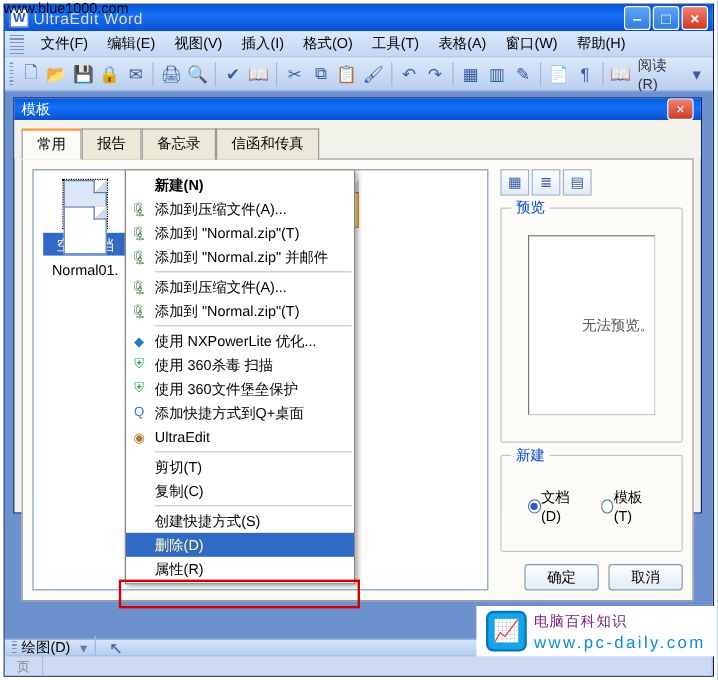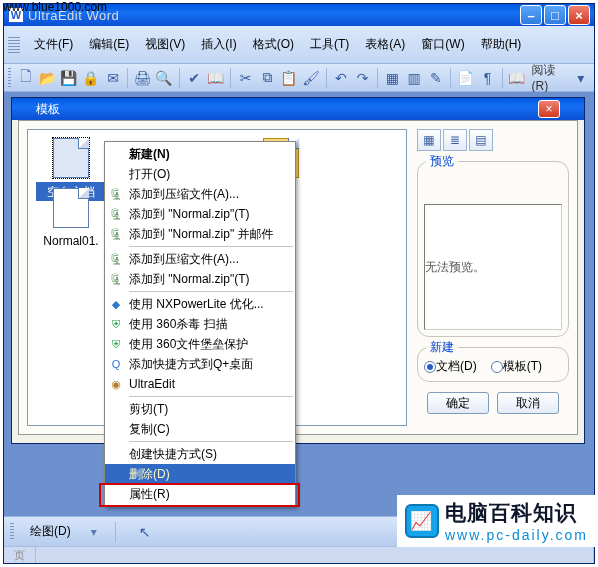--- a/index.html
+++ b/index.html
@@ -62,21 +62,21 @@
     border-radius: 3px;
     display: inline-flex;
     align-items: center;
     justify-content: center;
     font-weight: bold;
     color: #fff;
     background: linear-gradient(#5ba5f9,#2e7ce0);
   }
   .win-btn.close { background: linear-gradient(#f08074,#cf3a20); }
   .menubar {
-    height: 38px;
+    height: 22px;
     background: linear-gradient(#dae8fb,#c3d6f4);
     border-bottom: 1px solid #96b2dd;
     display: flex;
     align-items: center;
     padding: 0 4px;
     gap: 4px;
   }
   .menubar span {
     padding: 2px 6px;
     color: #000;
@@ -134,21 +134,21 @@
     border: 1px solid #0a246a;
     display: flex;
     flex-direction: column;
   }
   .dlg-title {
     height: 22px;
     background: linear-gradient(#0058e1,#1570f4 40%,#0a4fd3);
     color: #fff;
     display: flex;
     align-items: center;
-    padding: 0 24px;
+    padding: 0 6px;
     font-size: 12px;
   }
   .dlg-title .dlg-close {
     margin-left: auto;
     width: 22px; height: 18px;
     background: linear-gradient(#f08074,#cf3a20);
     border: 1px solid #fff;
     border-radius: 3px;
     color: #fff;
     display: inline-flex;
@@ -240,72 +240,70 @@
     width: 24px; height: 22px;
     border: 1px solid #9eb3d3;
     background: linear-gradient(#fdfdfd,#e4ecf7);
     display: inline-flex;
     align-items: center;
     justify-content: center;
     color: #3a5da0;
   }
   .group {
     border: 1px solid #c6c6bc;
-    border-radius: 12px;
-    padding: 6px;
+    border-radius: 2px;
+    padding: 22px;
     position: relative;
     margin-top: 4px;
   }
   .group-title {
     position: absolute;
     top: -9px; left: 8px;
     background: #fcfbf7;
     padding: 0 4px;
     color: #0046d5;
   }
   .preview-box {
-    height: 126px;
-    display: flex;
-    align-items: center;
-    justify-content: flex-start;
+    height: 150px;
+    display: flex;
+    align-items: center;
+    justify-content: flex-end;
     color: #555;
     border: 1px inset #ccc;
     background: #fff;
-    margin-top: 36px;
   }
   .radio-row {
     display: flex;
     flex-direction: column;
     gap: 4px;
     padding-top: 4px;
   }
   .radio {
     display: flex;
     align-items: center;
     gap: 0;
-    text-align: right;
   }
   .rcircle {
     width: 12px; height: 12px;
     border: 1px solid #5a7eb0;
     border-radius: 50%;
     display: inline-flex;
     align-items: center;
     justify-content: center;
     background: #fff;
   }
   .rcircle .dot {
     width: 6px; height: 6px;
     background: #2a5cc7;
     border-radius: 50%;
   }
   .dlg-buttons {
     display: flex;
     gap: 8px;
-    justify-content: center;
+    justify-content: flex-end;
     padding: 4px 0 0 0;
   }
   .dbtn {
     min-width: 62px;
     height: 22px;
     border: 1px solid #7f9db9;
     background: linear-gradient(#fdfdfd,#e4ecf7);
     display: inline-flex;
     align-items: center;
     justify-content: center;
@@ -359,27 +357,27 @@
     width: 201px; height: 24px;
     border: 2px solid #d30000;
     z-index: 40;
     pointer-events: none;
   }
   
   .draw-bar {
     position: absolute;
     left: 0; bottom: 17px;
     width: 100%;
-    height: 30px;
+    height: 14px;
     background: linear-gradient(#d7e5fa,#b6cdef);
     border-top: 1px solid #96b2dd;
     display: flex;
     align-items: center;
     padding: 0 6px;
-    gap: 16px;
+    gap: 4px;
     z-index: 5;
   }
   .draw-bar .grip {
     width: 4px; height: 18px;
     background: repeating-linear-gradient(#7a95c3 0 1px, transparent 1px 3px);
   }
   .draw-lbl {
     color: #000;
     padding-right: 4px;
   }
@@ -419,23 +417,23 @@
     border: 2px solid #0b77b3;
     border-radius: 6px;
     color: #fff;
     display: inline-flex;
     align-items: center;
     justify-content: center;
     font-size: 18px;
     font-weight: bold;
   }
   .wm-text .zh {
-    color: #0f172a;
-    font-size: 21px;
-    font-weight: bold;
+    color: #701a75;
+    font-size: 12px;
+    font-weight: normal;
     font-family: "Microsoft YaHei","SimHei",sans-serif;
     letter-spacing: 1px;
   }
   .wm-text .en {
     color: #0b8cd7;
     font-size: 14px;
     letter-spacing: 2px;
     font-family: sans-serif;
   }
 </style>
@@ -501,20 +499,26 @@
     <span class="tb-label">阅读(R)</span>
     <span class="tb-btn">▾</span>
   </div>
 
   <div class="content-bg">
 
     <div class="dlg">
       <div class="dlg-title">
         <span>模板</span>
         <span class="dlg-close">×</span>
+      </div>
+      <div class="tabs">
+        <div class="tab active">常用</div>
+        <div class="tab">报告</div>
+        <div class="tab">备忘录</div>
+        <div class="tab">信函和传真</div>
       </div>
       <div class="dlg-body">
         <div class="file-pane">
           <div class="file-item">
             <div class="file-icon selected"></div>
             <div class="file-label sel">空白文档</div>
           </div>
           <div class="file-item" style="margin-left:110px">
             <div class="file-icon" style="background:#fcdf7a;border-color:#b38a1a;"></div>
             <div class="file-label">邮件</div>
@@ -572,23 +576,20 @@
       <span class="status-cell" style="flex:1"></span>
     </div>
   </div>
 </div>
 
 <div class="ctx">
   <div class="ctx-item bold">
       <span>新建(N)</span>
     </div>
   <div class="ctx-item">
-      <span>打开(O)</span>
-    </div>
-  <div class="ctx-item">
       <span class="micon">🗜</span>
       <span>添加到压缩文件(A)...</span>
     </div>
   <div class="ctx-item">
       <span class="micon">🗜</span>
       <span>添加到 "Normal.zip"(T)</span>
     </div>
   <div class="ctx-item">
       <span class="micon">🗜</span>
       <span>添加到 "Normal.zip" 并邮件</span>

